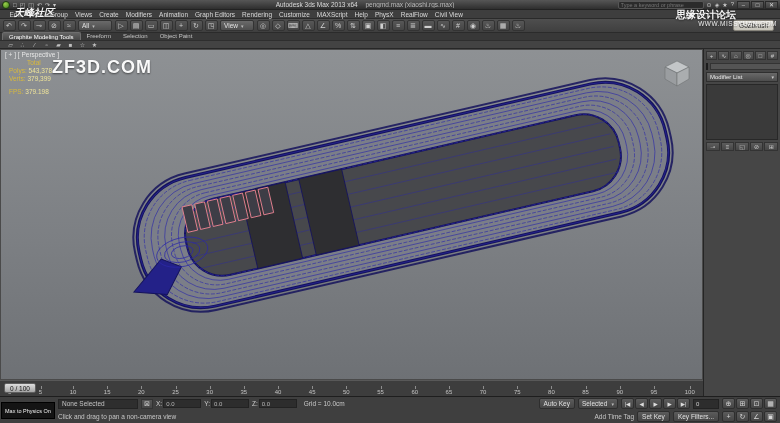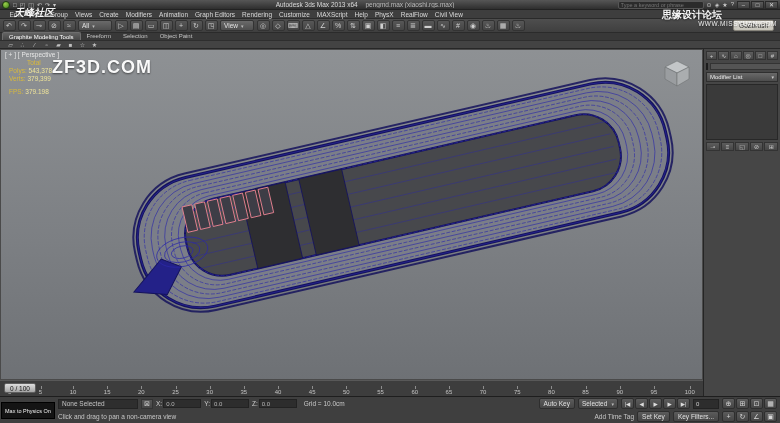--- a/index.html
+++ b/index.html
@@ -64,21 +64,21 @@
   .sval  { color:#eee39a; }
   .fpsgap { height:5px; }
   .model-svg { position:absolute; left:0; top:0; }
   .viewcube { position:absolute; right:10px; top:8px; }
 
   
   .wm { position:absolute; pointer-events:none; color:#ffffff; z-index:50;
     text-shadow:0 1px 2px rgba(0,0,0,.55); white-space:nowrap; }
   .wm-tl   { left:14px; top:6px;  font-size:10px; font-weight:bold; opacity:.95;font-style:italic; }
   .wm-zf   { left:52px; top:57px; font-size:18px; font-weight:bold; letter-spacing:1px; opacity:.95; }
-  .wm-trcn { right:58px; top:8px; font-size:10px; font-weight:bold; opacity:.95; }
+  .wm-trcn { right:44px; top:8px; font-size:10px; font-weight:bold; opacity:.95; }
   .wm-trurl{ right:3px;  top:20px; font-size:6.5px; opacity:.9; letter-spacing:.5px; }
 
   
   .trackbar { height:16px; background:#3d3d3d; border-top:1px solid #585858; position:relative;
     display:flex; align-items:flex-end; }
   .ticks { flex:1; display:flex; justify-content:space-between; padding:0 8px 1px 8px; }
   .tick { font-size:6px; color:#c2c2c2; position:relative; padding-top:5px; text-align:center; }
   .tick::before { content:""; position:absolute; left:50%; top:2px; width:1px; height:3px; background:#8d8d8d; }
   .slider-handle { position:absolute; left:4px; top:2px; height:10px; padding:0 5px;
     background:linear-gradient(#dedede,#a6a6a6); border:1px solid #5f5f5f; border-radius:2px;

